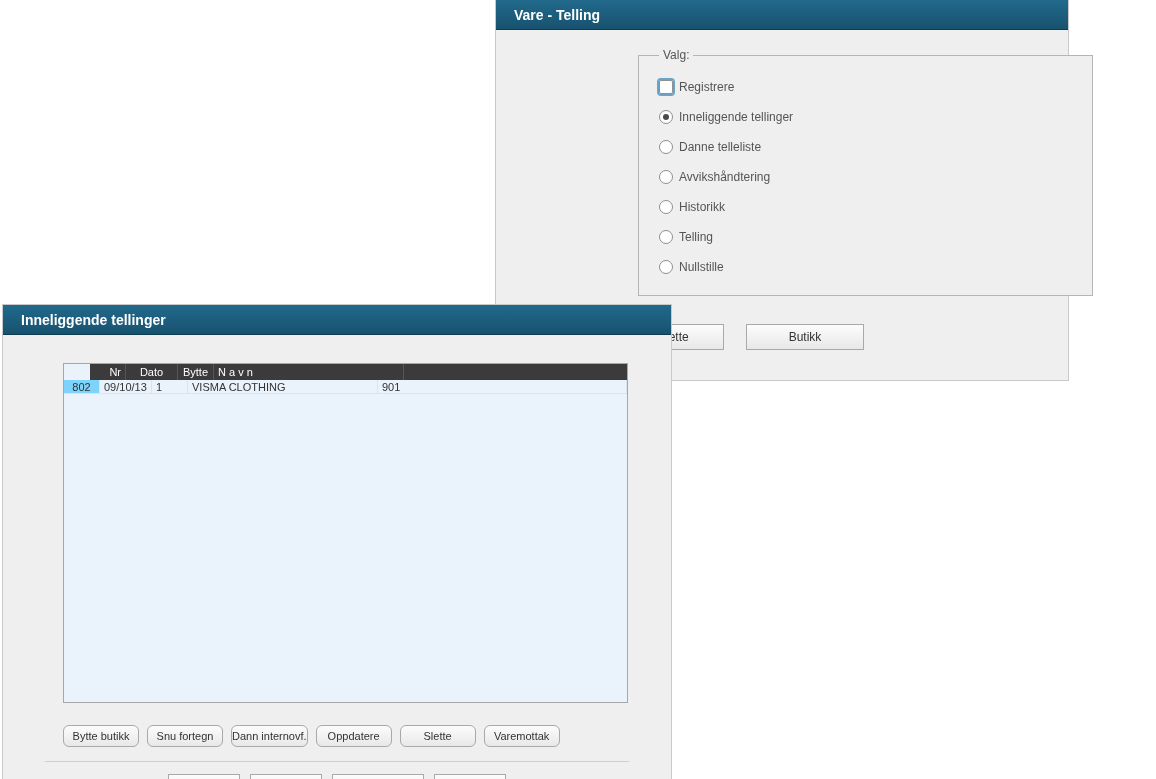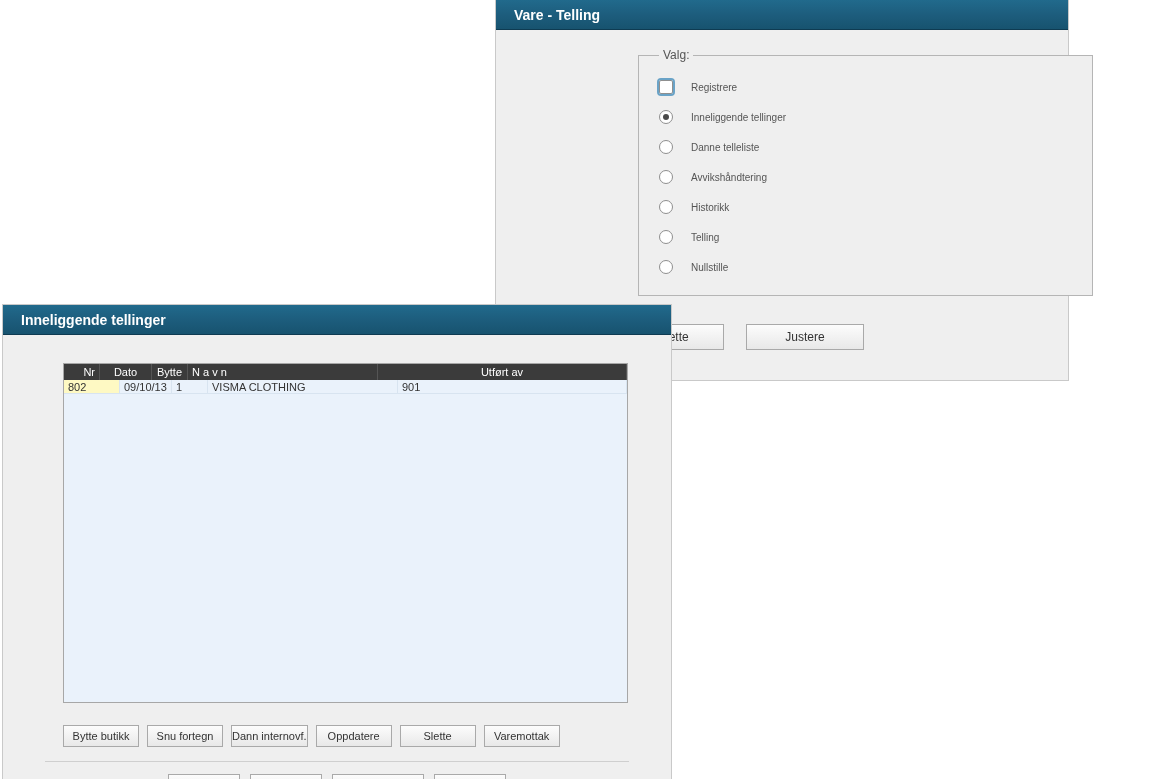--- a/index.html
+++ b/index.html
@@ -49,24 +49,24 @@
     position: relative;
   }
   fieldset.valg legend {
     color: #555;
     background: #efefef;
     padding: 0 4px;
   }
   .radio-row {
     display: flex;
     align-items: center;
-    gap: 18px;
+    gap: 6px;
     padding: 8px 0;
     color: #555;
-    font-size: 10px;
+    font-size: 12px;
   }
   .radio-outer {
     width: 14px; height: 14px;
     border: 1px solid #8f8f8f;
     border-radius: 50%;
     display: inline-flex;
     align-items: center;
     justify-content: center;
     background: #fff;
   }
@@ -122,48 +122,49 @@
     background: #eaf2fb;
     overflow: hidden;
     font-size: 11px;
   }
   .grid-head {
     display: flex;
     background: #3b3b3b;
     color: #fff;
     height: 16px;
     line-height: 16px;
+    margin-left: 26px;
   }
   .gh { border-right: 1px solid #555; padding: 0 4px; text-align: center; }
   .gh.nr    { width: 36px;  text-align: right; }
   .gh.dato  { width: 52px; }
   .gh.butik { width: 36px; }
   .gh.navn  { width: 190px; text-align: left; }
   .gh.utfor { flex: 1; }
   .grid-row {
     display: flex;
     background: #eaf2fb;
     border-bottom: 1px solid #d8e4f0;
     height: 14px;
     line-height: 14px;
   }
   .gc { border-right: 1px solid #d8e4f0; padding: 0 4px; }
-  .gc.nr    { width: 56px; text-align: left; background: #fef9c3; }
+  .gc.nr    { width: 36px; text-align: center; background: #7dd3fc; }
   .gc.dato  { width: 52px; }
   .gc.butik { width: 36px; }
   .gc.navn  { width: 190px; }
   .gc.utfor { flex: 1; }
 
   .btn-toolbar {
     margin-top: 22px;
     margin-left: 18px;
     display: flex;
     gap: 8px;
   }
-  .btn-toolbar .btn { min-width: 76px; height: 22px; line-height: 20px; font-size: 11px; }
+  .btn-toolbar .btn { min-width: 76px; height: 22px; line-height: 20px; font-size: 11px; border-radius: 6px; }
   .hr {
     border: none; border-top: 1px solid #cfcfcf;
     margin: 14px 0 12px 0;
   }
   .bottom-toolbar {
     display: flex;
     gap: 10px;
     justify-content: center;
     margin-bottom: 6px;
   }
@@ -206,38 +207,37 @@
         <span>Telling</span>
       </div>
       <div class="radio-row">
         <span class="radio-outer"></span>
         <span>Nullstille</span>
       </div>
     </fieldset>
 
     <div class="btn-row">
       <div class="btn">Fortsette</div>
-      <div class="btn">Justere</div>
+      <div class="btn">Butikk</div>
     </div>
   </div>
 </div>
 
 <div class="left-window">
   <div class="titlebar">
     <span>Inneliggende tellinger</span>
   </div>
   <div class="left-body">
 
     <div class="grid-wrap">
       <div class="grid-head">
         <div class="gh nr">Nr</div>
         <div class="gh dato">Dato</div>
         <div class="gh butik">Bytte</div>
         <div class="gh navn">N a v n</div>
-        <div class="gh utfor">Utført av</div>
       </div>
       <div class="grid-row">
         <div class="gc nr">802</div>
         <div class="gc dato">09/10/13</div>
         <div class="gc butik">1</div>
         <div class="gc navn">VISMA CLOTHING</div>
         <div class="gc utfor">901</div>
       </div>
     </div>
 

